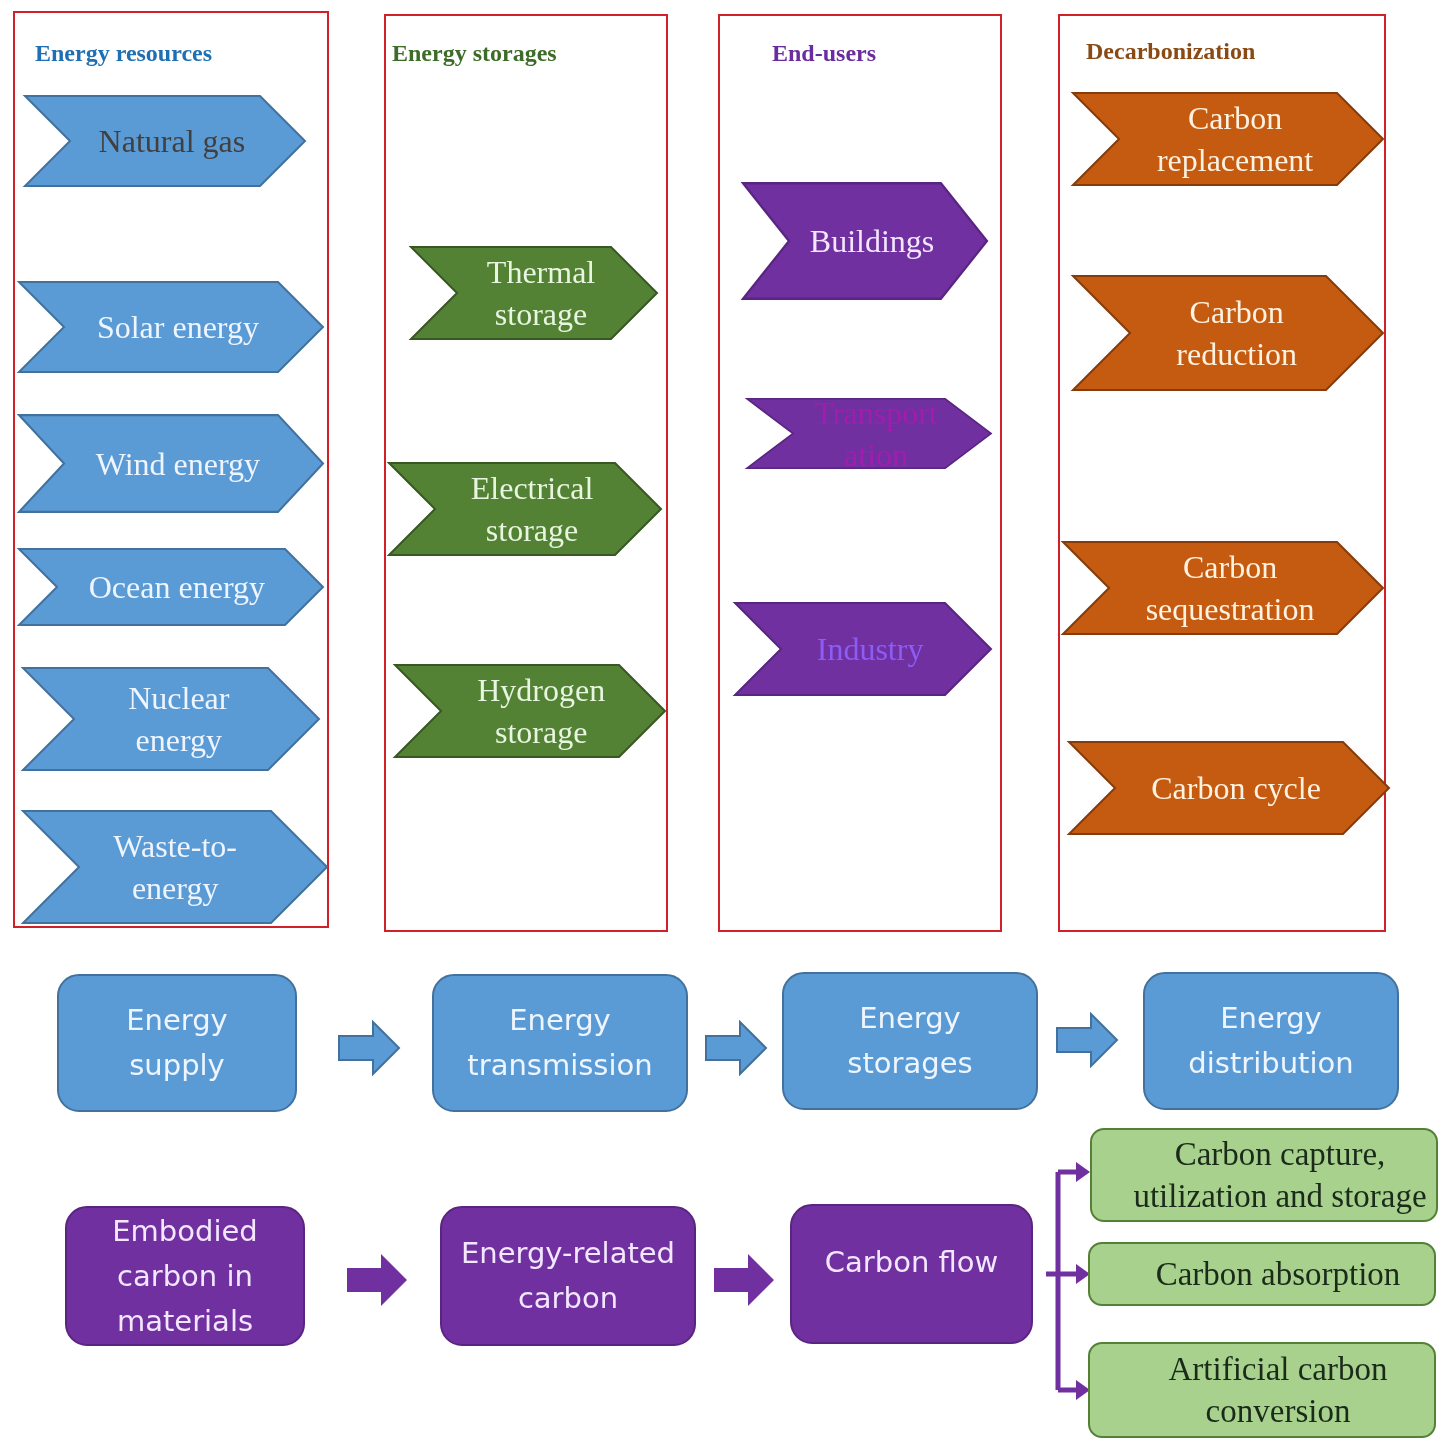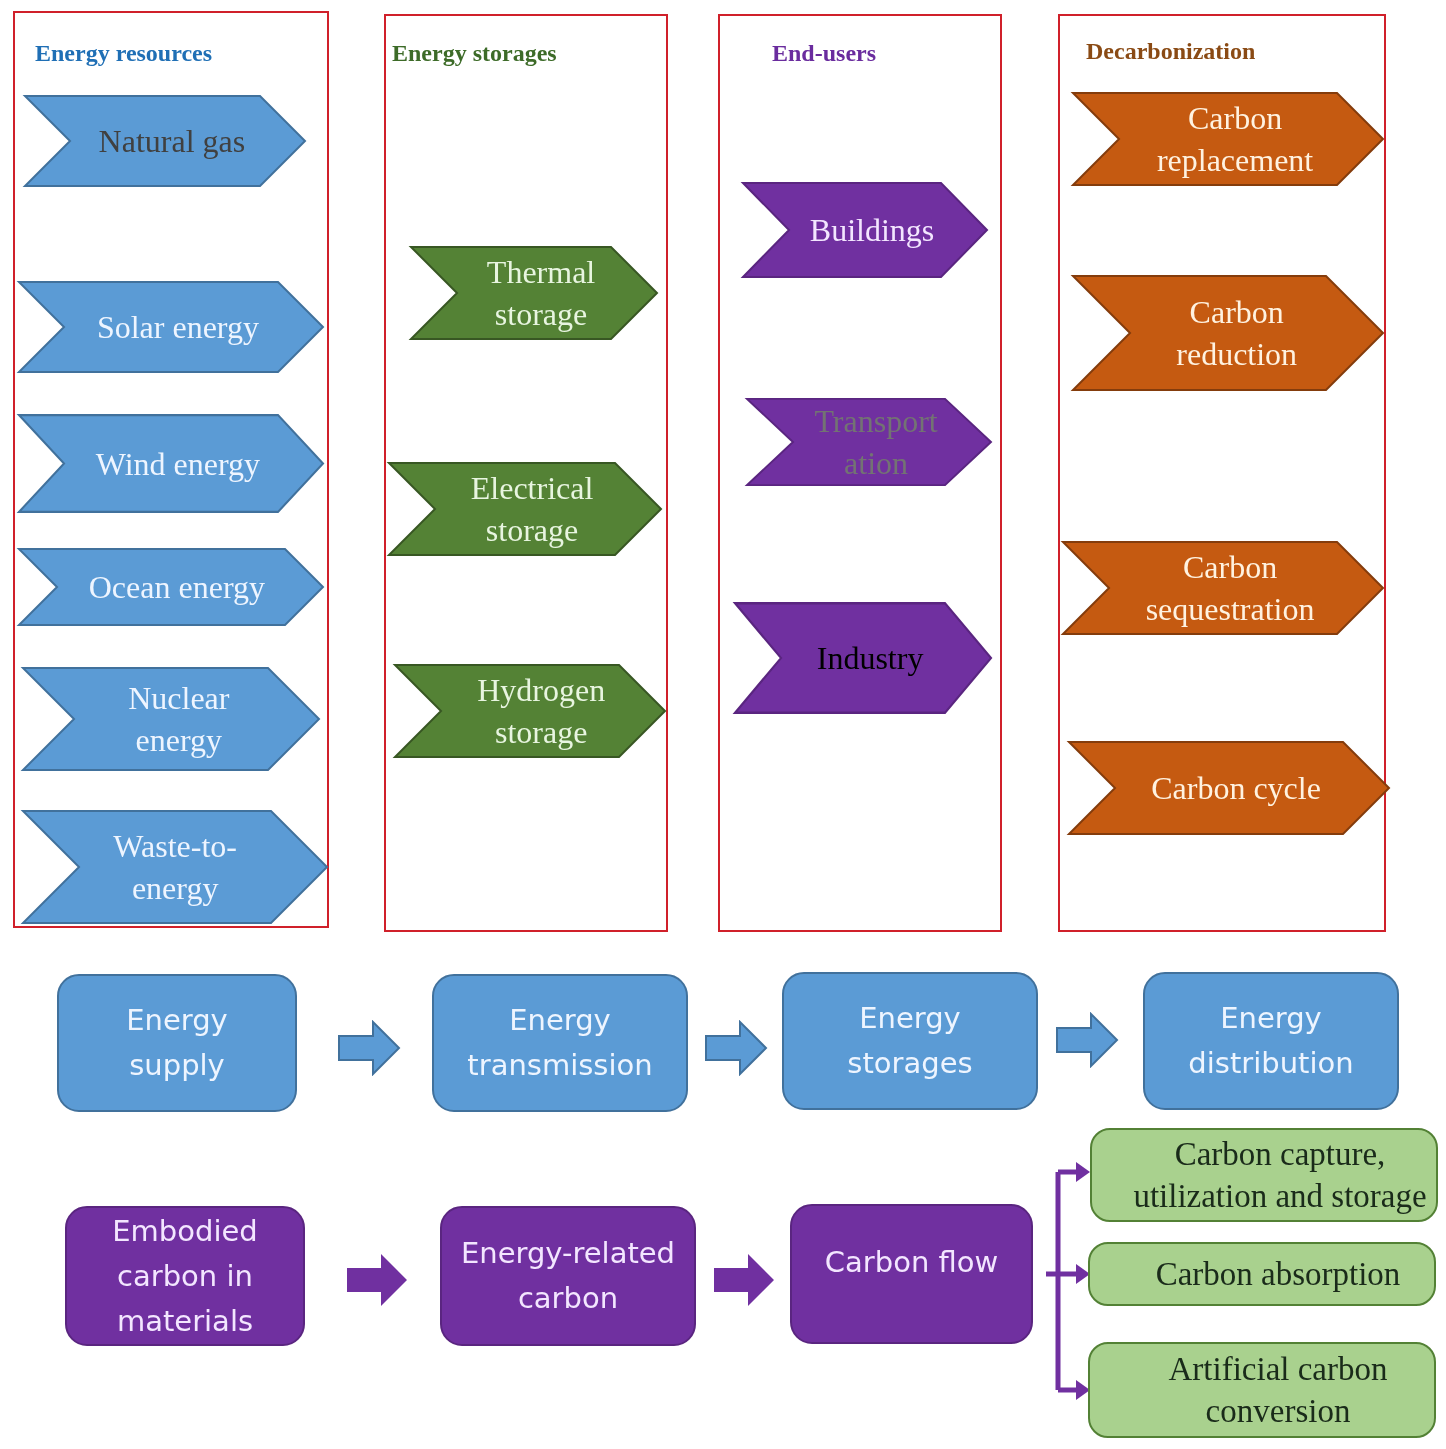--- a/index.html
+++ b/index.html
@@ -7,21 +7,21 @@
   .panel { position: absolute; border: 2px solid #d0202a; box-sizing: border-box; }
   .panel-title { position: absolute; font-family: "Liberation Serif", serif; font-weight: bold; font-size: 24px; white-space: nowrap; }
   .chev { position: absolute; box-sizing: border-box; display: flex; align-items: center; justify-content: center; text-align: center;
           font-family: "Liberation Serif", serif; font-size: 32px; line-height: 42px; }
   .chev svg { position: absolute; left: 0; top: 0; width: 100%; height: 100%; overflow: visible; }
   .chev span { position: relative; z-index: 1; }
   .box { position: absolute; box-sizing: border-box; display: flex; align-items: center; justify-content: center; text-align: center;
          border-radius: 22px; font-family: "DejaVu Sans", sans-serif; font-size: 29px; line-height: 45px; }
   .box.blue { background: #5b9bd5; border: 2px solid #41719c; color: #eef5ff; }
   .box.purple { background: #7030a0; border: 2px solid #5a2580; color: #f3e6ff; }
-  .box.green { background: #a9d18e; border: 2px solid #538135; color: #1a2b1a; border-radius: 20px;
+  .box.green { background: #a9d18e; border: 2px solid #538135; color: #1a2b1a; border-radius: 14px;
                font-family: "Liberation Serif", serif; font-size: 33px; line-height: 42px; padding-left: 32px; }
   .arrow { position: absolute; }
 </style>
 </head>
 <body>
 
 <div class="panel" style="left:13px;top:11px;width:316px;height:917px;"></div>
 <div class="panel" style="left:384px;top:14px;width:284px;height:918px;"></div>
 <div class="panel" style="left:718px;top:14px;width:284px;height:918px;"></div>
 <div class="panel" style="left:1058px;top:14px;width:328px;height:918px;"></div>
@@ -79,33 +79,33 @@
       <path d="M1 1 H227 L273 47 L227 93 H1 L47 47 Z" fill="#548235" stroke="#385723" stroke-width="2"></path>
       </svg>
       <span>Electrical<br>storage</span>
     </div>
     <div class="chev" style="left: 394px; top: 664px; width: 272px; height: 94px; color: rgb(232, 245, 224); padding-left: 42.3px; padding-right: 20px;">
       <svg viewBox="0 0 272 94" preserveAspectRatio="none">
       <path d="M1 1 H225 L271 47 L225 93 H1 L47 47 Z" fill="#548235" stroke="#385723" stroke-width="2"></path>
       </svg>
       <span>Hydrogen<br>storage</span>
     </div>
-    <div class="chev" style="left: 742px; top: 182px; width: 246px; height: 96px; color: rgb(243, 230, 255); padding-left: 42.3px; padding-right: 28.2px; justify-content: center;">
+    <div class="chev" style="left: 742px; top: 182px; width: 246px; height: 118px; color: rgb(243, 230, 255); padding-left: 42.3px; padding-right: 28.2px; justify-content: center;">
       <svg viewBox="0 0 246 94" preserveAspectRatio="none">
       <path d="M1 1 H199 L245 47 L199 93 H1 L47 47 Z" fill="#7030a0" stroke="#5a2580" stroke-width="2"></path>
       </svg>
       <span>Buildings</span>
     </div>
-    <div class="chev" style="left: 746px; top: 398px; width: 246px; height: 88px; color: #737373; padding-left: 42.3px; padding-right: 28.2px; font-family: Liberation Serif, serif;">
+    <div class="chev" style="left: 746px; top: 398px; width: 246px; height: 71px; color: #a21caf; padding-left: 42.3px; padding-right: 28.2px; font-family: Liberation Serif, serif;">
       <svg viewBox="0 0 246 94" preserveAspectRatio="none">
       <path d="M1 1 H199 L245 47 L199 93 H1 L47 47 Z" fill="#7030a0" stroke="#5a2580" stroke-width="2"></path>
       </svg>
       <span>Transport<br>ation</span>
     </div>
-    <div class="chev" style="left: 734px; top: 602px; width: 258px; height: 112px; color: #000000; padding-left: 42.3px; padding-right: 28.2px;">
+    <div class="chev" style="left: 734px; top: 602px; width: 258px; height: 94px; color: #8b5cf6; padding-left: 42.3px; padding-right: 28.2px;">
       <svg viewBox="0 0 258 94" preserveAspectRatio="none">
       <path d="M1 1 H211 L257 47 L211 93 H1 L47 47 Z" fill="#7030a0" stroke="#5a2580" stroke-width="2"></path>
       </svg>
       <span>Industry</span>
     </div>
     <div class="chev" style="left: 1072px; top: 92px; width: 312px; height: 94px; color: rgb(255, 242, 224); padding-left: 42.3px; padding-right: 28.2px;">
       <svg viewBox="0 0 312 94" preserveAspectRatio="none">
       <path d="M1 1 H265 L311 47 L265 93 H1 L47 47 Z" fill="#c55a11" stroke="#843c0c" stroke-width="2"></path>
       </svg>
       <span>Carbon<br>replacement</span>

